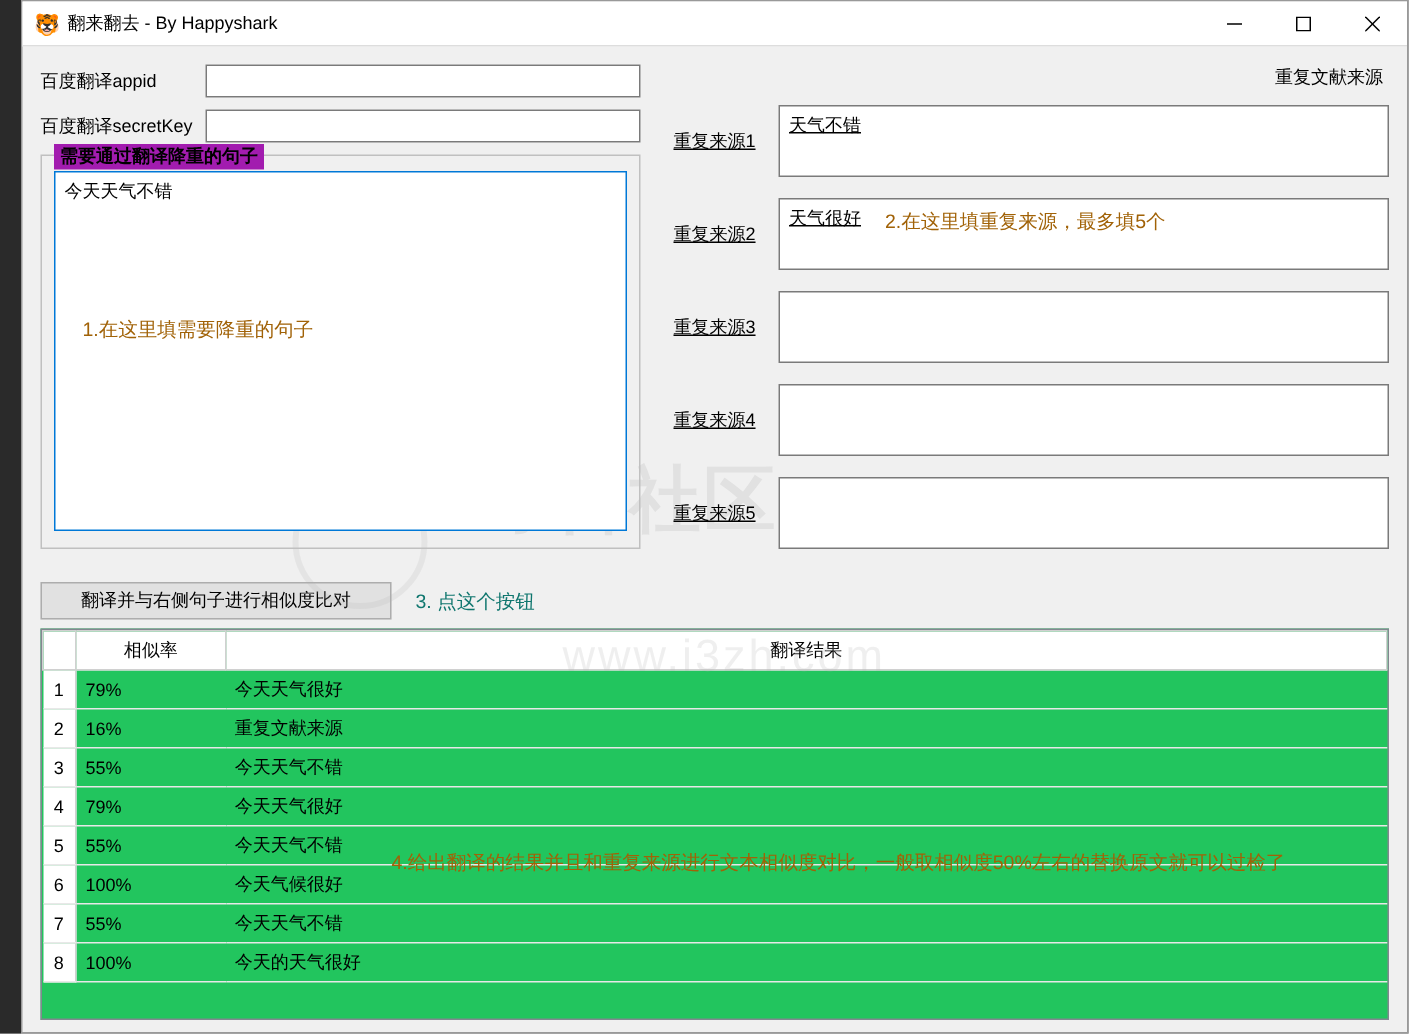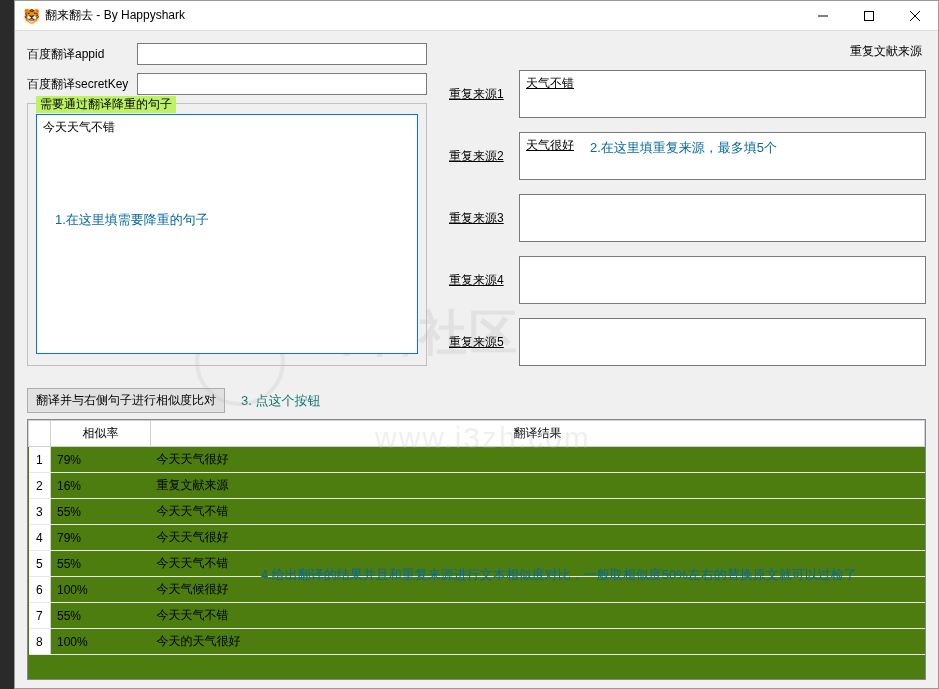--- a/index.html
+++ b/index.html
@@ -85,23 +85,24 @@
     .groupbox {
       border: 1px solid #c0c0c0;
       padding: 10px 8px 8px 8px;
       position: relative;
       margin-top: 4px;
     }
     .groupbox-title {
       position: absolute;
       top: -8px;
       left: 8px;
-      background: #bef264;
+      background: #a21caf;
       padding: 0 4px;
       font-size: 12px;
+      font-weight: bold;
     }
     .main-textarea {
       width: 100%;
       height: 240px;
       border: 1px solid #0078d7;
       background: #fff;
       padding: 4px 6px;
       font-size: 12px;
       font-family: inherit;
       resize: none;
@@ -132,34 +133,34 @@
     }
     .action-row {
       display: flex;
       align-items: center;
       gap: 16px;
       margin-bottom: 6px;
     }
     .compare-btn {
       background: #e1e1e1;
       border: 1px solid #adadad;
-      padding: 3px 8px;
+      padding: 3px 26px;
       font-size: 12px;
       font-family: inherit;
       cursor: pointer;
     }
-    .anno { color: #0369a1; font-size: 13px; }
+    .anno { color: #a16207; font-size: 13px; }
     .anno1 { position: absolute; left: 40px; top: 180px; z-index: 5; }
     .anno2 { position: absolute; left: 575px; top: 108px; z-index: 5; }
     .anno3 { color: #0f766e; font-size: 13px; }
     .anno4 { position: absolute; left: 246px; top: 534px; z-index: 5; width: 660px; line-height: 1.6; }
     .table-wrap {
       flex: 1;
       border: 1px solid #828790;
-      background: #4d7c0f;
+      background: #22c55e;
       overflow: hidden;
     }
     table { width: 100%; border-collapse: collapse; font-size: 12px; }
     thead th {
       background: #fff;
       border: 1px solid #d0d0d0;
       padding: 4px 6px;
       font-weight: normal;
       text-align: center;
     }

